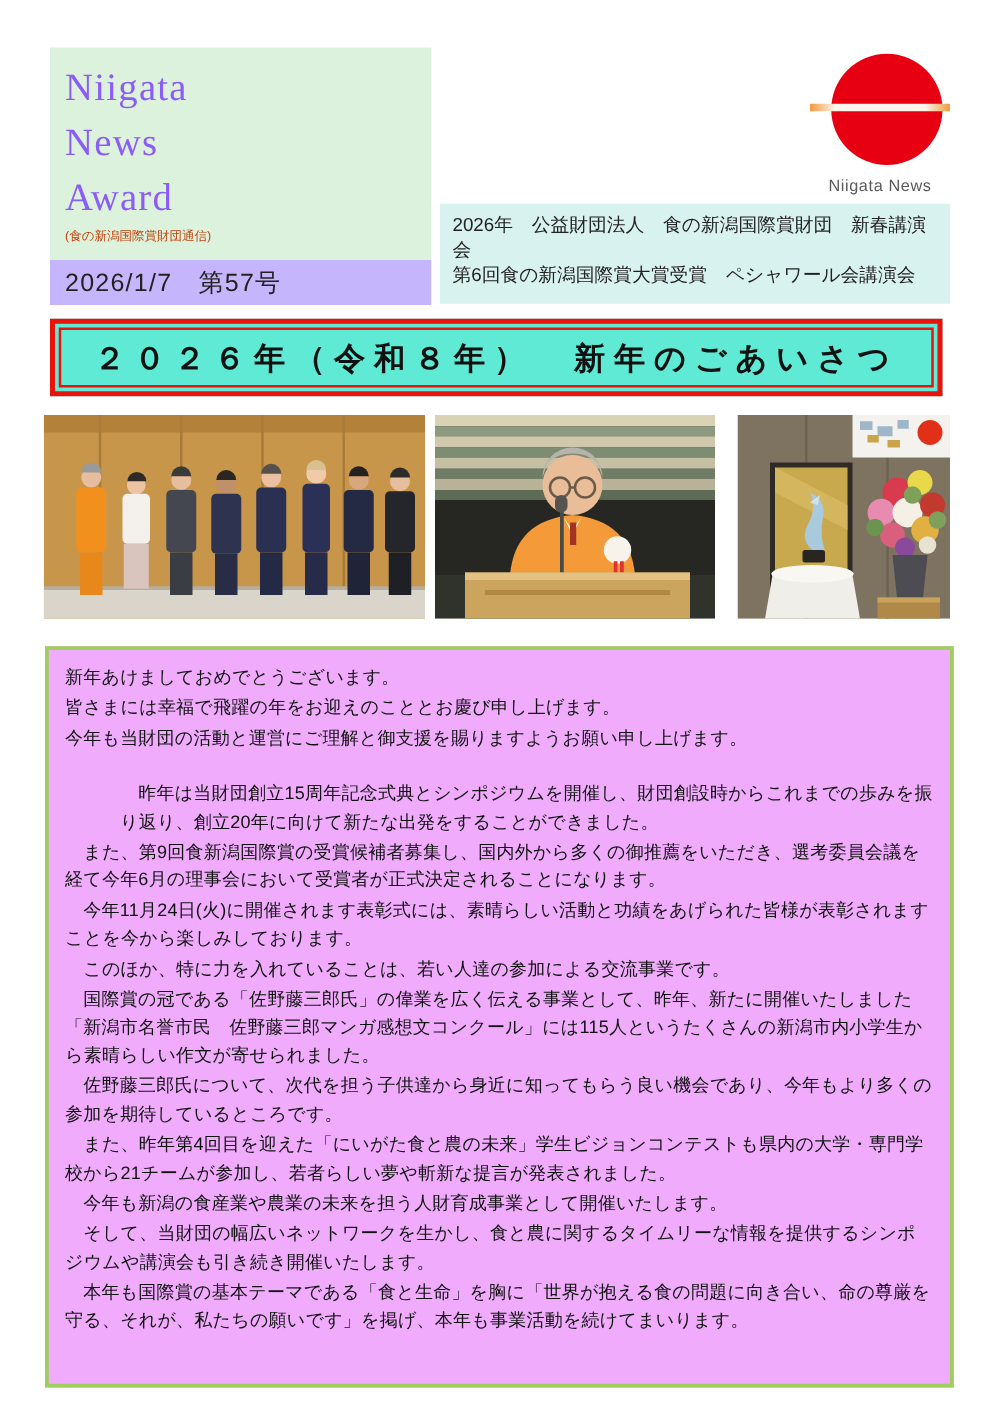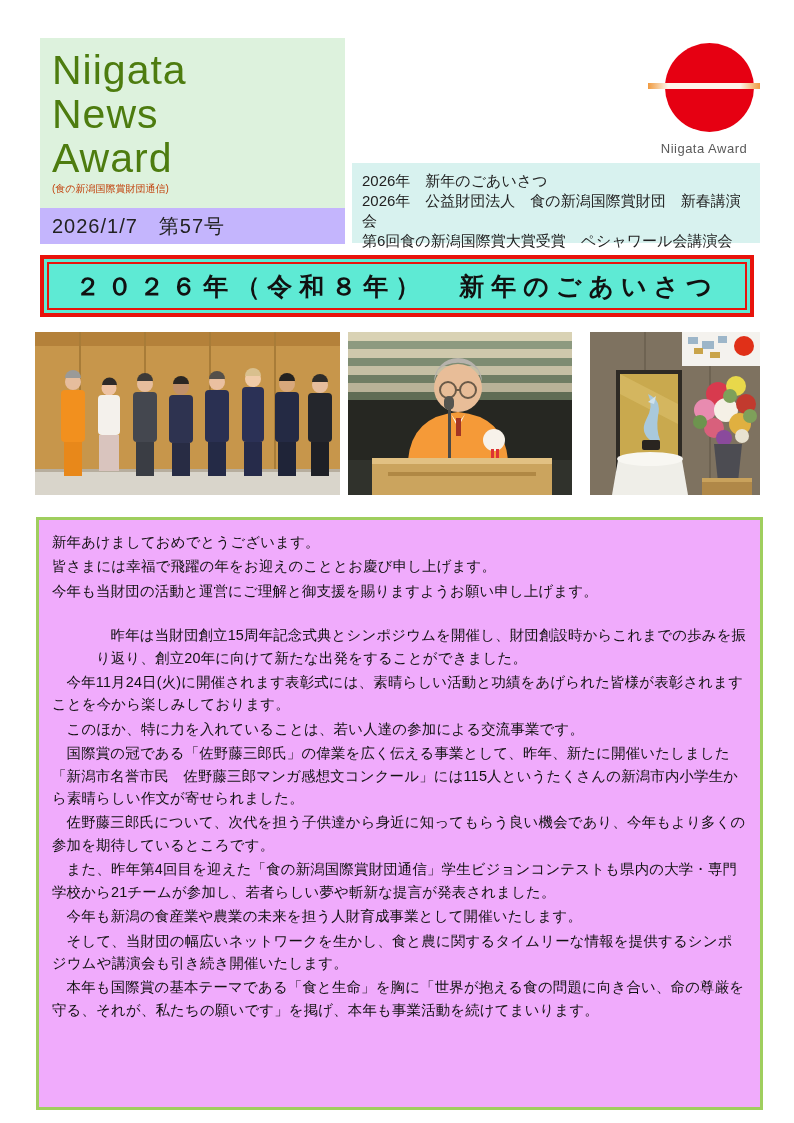--- a/index.html
+++ b/index.html
@@ -2,21 +2,21 @@
 <html><head>
 <meta charset="utf-8">
 <style>
   html,body{margin:0;padding:0;background:#ffffff;}
   .page{position:relative;width:794px;height:1123px;background:#ffffff;overflow:hidden;
         font-family:"Liberation Sans","DejaVu Sans",sans-serif;color:#1a1a1a;}
 
   
   .masthead{position:absolute;left:40px;top:38px;width:305px;height:170px;background:#ddf2dd;
             box-sizing:border-box;padding:10px 0 0 12px;}
-  .masthead-title{font-size:41px;line-height:44px;font-weight:400;letter-spacing:1px;color:#4d7c0f;}
+  .masthead-title{font-size:31px;line-height:44px;font-weight:400;letter-spacing:1px;color:#8b5cf6;font-family:Liberation Serif, serif;}
   .masthead-sub{font-size:10px;margin-top:2px;color:#c2410c;}
   .issue-box{position:absolute;left:40px;top:208px;width:305px;height:36px;background:#c4b5fd;
              box-sizing:border-box;display:flex;align-items:center;padding-left:12px;
              font-size:20px;letter-spacing:1px;color:#222;}
 
   
   .logo-wrap{position:absolute;left:648px;top:43px;width:112px;height:116px;}
   .logo-circle{position:absolute;left:17px;top:0;width:89px;height:89px;border-radius:50%;background:#e60012;}
   .logo-band{position:absolute;left:0;top:40px;width:112px;height:6px;
              background:linear-gradient(to right,#f09a40,#fdf6ec 18%,#fdf6ec 82%,#f09a40);}
@@ -59,25 +59,24 @@
       <div>News</div>
       <div>Award</div>
     </div>
     <div class="masthead-sub">(食の新潟国際賞財団通信)</div>
   </div>
   <div class="issue-box">2026/1/7　第57号</div>
 
   <div class="logo-wrap">
     <div class="logo-circle"></div>
     <div class="logo-band"></div>
-    <div class="logo-caption">Niigata Award</div>
+    <div class="logo-caption">Niigata News</div>
   </div>
 
   <div class="toc">
-    <div>2026年　新年のごあいさつ</div>
     <div>2026年　公益財団法人　食の新潟国際賞財団　新春講演会</div>
     <div>第6回食の新潟国際賞大賞受賞　ペシャワール会講演会</div>
   </div>
 
   <div class="banner">
     <div class="banner-inner">
       <span class="banner-text">２０２６年（令和８年）　新年のごあいさつ</span>
     </div>
   </div>
 
@@ -214,24 +213,25 @@
       <rect x="112" y="146" width="50" height="17" fill="#b08848"></rect>
       <rect x="112" y="146" width="50" height="4" fill="#c9a25c"></rect>
     </svg>
   </div>
 
   <div class="article">
     <p>新年あけましておめでとうございます。</p>
     <p>皆さまには幸福で飛躍の年をお迎えのこととお慶び申し上げます。</p>
     <p>今年も当財団の活動と運営にご理解と御支援を賜りますようお願い申し上げます。</p>
     <p class="gap-before">　昨年は当財団創立15周年記念式典とシンポジウムを開催し、財団創設時からこれまでの歩みを振り返り、創立20年に向けて新たな出発をすることができました。</p>
+    <p>　また、第9回食新潟国際賞の受賞候補者募集し、国内外から多くの御推薦をいただき、選考委員会議を経て今年6月の理事会において受賞者が正式決定されることになります。</p>
     <p>　今年11月24日(火)に開催されます表彰式には、素晴らしい活動と功績をあげられた皆様が表彰されますことを今から楽しみしております。</p>
     <p>　このほか、特に力を入れていることは、若い人達の参加による交流事業です。</p>
     <p>　国際賞の冠である「佐野藤三郎氏」の偉業を広く伝える事業として、昨年、新たに開催いたしました「新潟市名誉市民　佐野藤三郎マンガ感想文コンクール」には115人というたくさんの新潟市内小学生から素晴らしい作文が寄せられました。</p>
     <p>　佐野藤三郎氏について、次代を担う子供達から身近に知ってもらう良い機会であり、今年もより多くの参加を期待しているところです。</p>
-    <p>　また、昨年第4回目を迎えた「食の新潟国際賞財団通信」学生ビジョンコンテストも県内の大学・専門学校から21チームが参加し、若者らしい夢や斬新な提言が発表されました。</p>
+    <p>　また、昨年第4回目を迎えた「にいがた食と農の未来」学生ビジョンコンテストも県内の大学・専門学校から21チームが参加し、若者らしい夢や斬新な提言が発表されました。</p>
     <p>　今年も新潟の食産業や農業の未来を担う人財育成事業として開催いたします。</p>
     <p>　そして、当財団の幅広いネットワークを生かし、食と農に関するタイムリーな情報を提供するシンポジウムや講演会も引き続き開催いたします。</p>
     <p>　本年も国際賞の基本テーマである「食と生命」を胸に「世界が抱える食の問題に向き合い、命の尊厳を守る、それが、私たちの願いです」を掲げ、本年も事業活動を続けてまいります。</p>
 
   </div>
 
 </div>
 
 </body></html>

